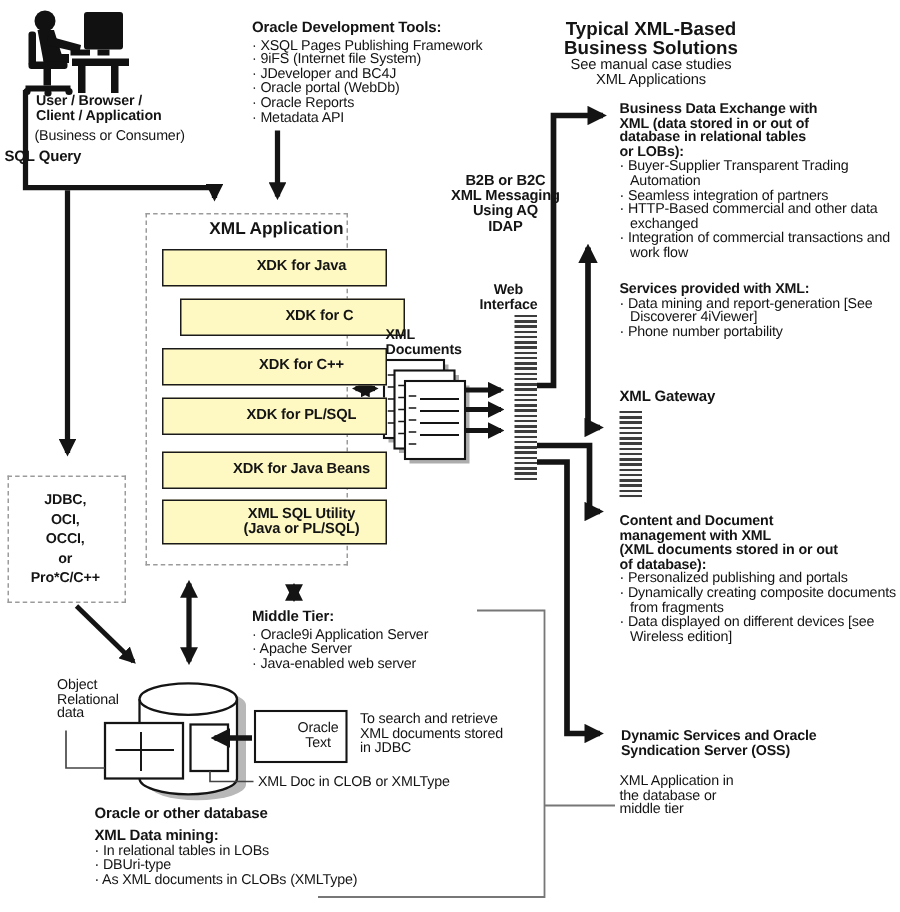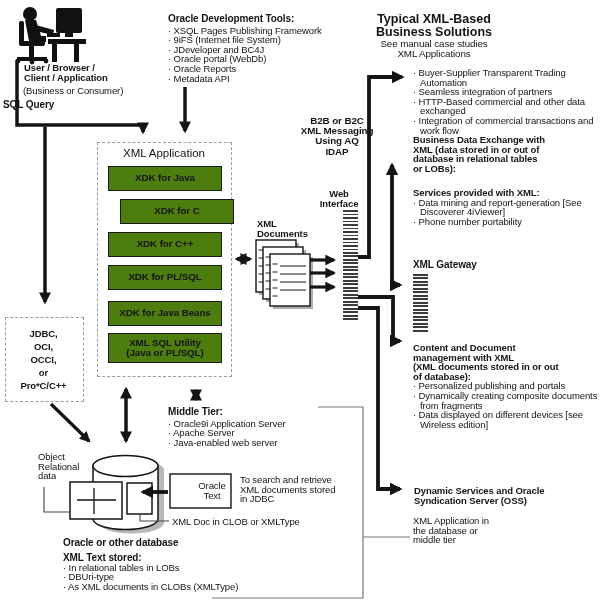--- a/index.html
+++ b/index.html
@@ -4,24 +4,24 @@
 <style>
   html,body{margin:0;padding:0;background:#fff;}
   .stage{position:relative;width:600px;height:608px;background:#fff;overflow:hidden;
          font-family:"Liberation Sans",sans-serif;color:#141414;}
   .abs{position:absolute;}
   .t{font-size:9.5px;line-height:9.6px;letter-spacing:-0.1px;}
   .b{font-weight:bold;}
   .ctr{text-align:center;}
   .hang div{padding-left:7px;text-indent:-7px;}
   .big{font-size:12.5px;line-height:13px;font-weight:bold;}
-  .boxtitle{font-size:11.5px;line-height:12px;font-weight:normal;}
-  .xdk{position:absolute;left:108px;width:112px;border:1.5px solid #1a1a1a;background:#4d7c0f;
+  .boxtitle{font-size:11.5px;line-height:12px;font-weight:bold;text-align:right;}
+  .xdk{position:absolute;left:108px;width:112px;border:1.5px solid #1a1a1a;background:#fef9c3;
        display:flex;align-items:center;justify-content:center;
-       font-weight:bold;font-size:9.8px;line-height:10.2px;text-align:center;letter-spacing:-0.1px;}
+       font-weight:bold;font-size:9.8px;line-height:10.2px;text-align:center;letter-spacing:-0.1px;padding-left:36px;}
   .dashed{position:absolute;border:1.6px dashed #9b9b9b;background:transparent;}
   .stripebar{position:absolute;width:15px;
        background:repeating-linear-gradient(180deg,#3c3c3c 0 1.6px,#fafafa 1.6px 3.5px);}
   svg{position:absolute;left:0;top:0;}
 </style>
 </head>
 <body>
 
 <div class="stage">
 
@@ -178,31 +178,31 @@
   <div class="abs" style="left:168px;top:407px;width:150px;">
     <div class="t b" style="font-size:10px;">Middle Tier:</div>
     <div class="t hang" style="margin-top:2px;">
         <div>· Oracle9i Application Server</div>
         <div>· Apache Server</div>
         <div>· Java-enabled web server</div>
       </div>
   </div>
 
   <div class="abs" style="left:413px;top:68px;width:186px;">
+    <div class="t b">
+        <div>Business Data Exchange with</div>
+        <div>XML (data stored in or out of</div>
+        <div>database in relational tables</div>
+        <div>or LOBs):</div>
+      </div>
     <div class="t hang">
         <div>· Buyer-Supplier Transparent Trading Automation</div>
         <div>· Seamless integration of partners</div>
         <div>· HTTP-Based commercial and other data exchanged</div>
         <div>· Integration of commercial transactions and work flow</div>
-      </div>
-    <div class="t b">
-        <div>Business Data Exchange with</div>
-        <div>XML (data stored in or out of</div>
-        <div>database in relational tables</div>
-        <div>or LOBs):</div>
       </div>
   </div>
 
   <div class="abs" style="left:413px;top:188px;width:186px;">
     <div class="t b">Services provided with XML:</div>
     <div class="t hang">
         <div>· Data mining and report-generation [See Discoverer 4iViewer]</div>
         <div>· Phone number portability</div>
       </div>
   </div>
@@ -249,21 +249,21 @@
       <div>To search and retrieve</div>
       <div>XML documents stored</div>
       <div>in JDBC</div>
     </div>
 
   <div class="abs t" style="left:172px;top:517px;">XML Doc in CLOB or XMLType</div>
 
   <div class="abs t b" style="left:63px;top:538px;font-size:10px;">Oracle or other database</div>
 
   <div class="abs" style="left:63px;top:553px;width:220px;">
-    <div class="t b" style="font-size:10px;">XML Text stored:</div>
+    <div class="t b" style="font-size:10px;">XML Data mining:</div>
     <div class="t hang" style="margin-top:0;">
         <div>· In relational tables in LOBs</div>
         <div>· DBUri-type</div>
         <div>· As XML documents in CLOBs (XMLType)</div>
       </div>
   </div>
 
 </div>
 
 </body></html>

